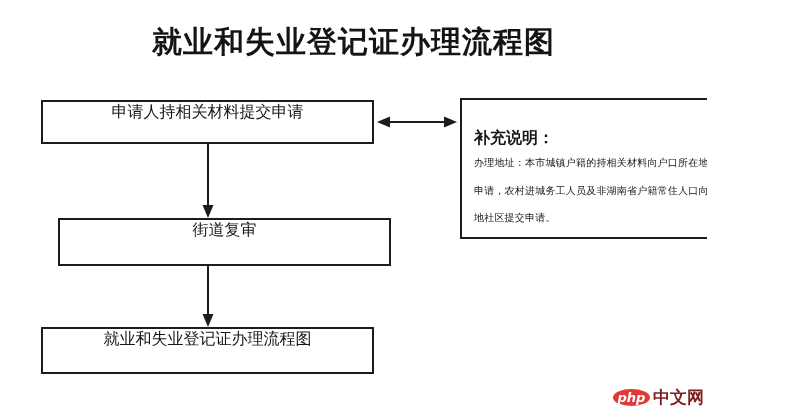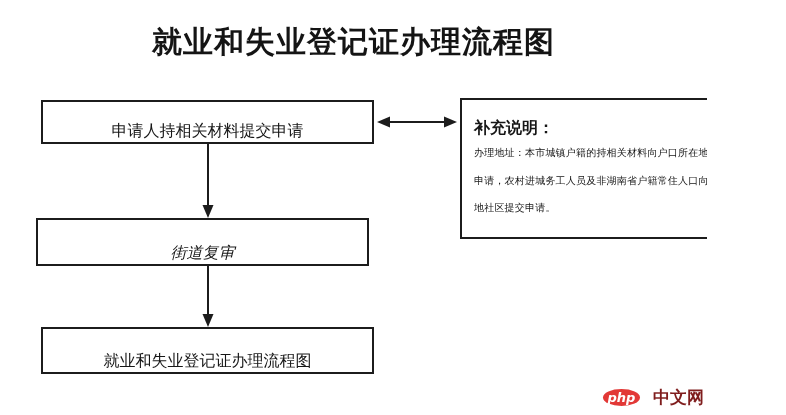--- a/index.html
+++ b/index.html
@@ -29,34 +29,34 @@
     color: #141414;
   }
   .box {
     position: absolute;
     box-sizing: border-box;
     border: 2px solid #1c1c1c;
     background: #ffffff;
   }
   .step {
     display: flex;
-    align-items: flex-end;
+    align-items: flex-start;
     justify-content: center;
     font-size: 16px;
     text-align: center;
   }
   .step-1 { left: 41px; top: 100px; width: 333px; height: 44px; }
-  .step-2 { left: 36px; top: 218px; width: 333px; height: 48px; font-style: italic; }
+  .step-2 { left: 58px; top: 218px; width: 333px; height: 48px; }
   .step-3 { left: 41px; top: 327px; width: 333px; height: 47px; }
   .note {
     left: 460px;
     top: 98px;
     width: 286px;
     height: 141px;
-    padding: 17px 12px 8px 12px;
+    padding: 27px 12px 8px 12px;
   }
   .note-heading {
     font-size: 16px;
     font-weight: bold;
     line-height: 22px;
   }
   .note-body {
     font-size: 10px;
     line-height: 27.5px;
     letter-spacing: 0.2px;
@@ -68,21 +68,21 @@
     width: 786px;
     height: 415px;
     pointer-events: none;
   }
   .watermark {
     position: absolute;
     top: 389px;
     right: 3px;
     display: flex;
     align-items: center;
-    gap: 13px;
+    gap: 3px;
   }
   .php-badge {
     display: flex;
     align-items: center;
     justify-content: center;
     width: 37px;
     height: 17px;
     border-radius: 50%;
     background: #e23836;
     color: #ffffff;

